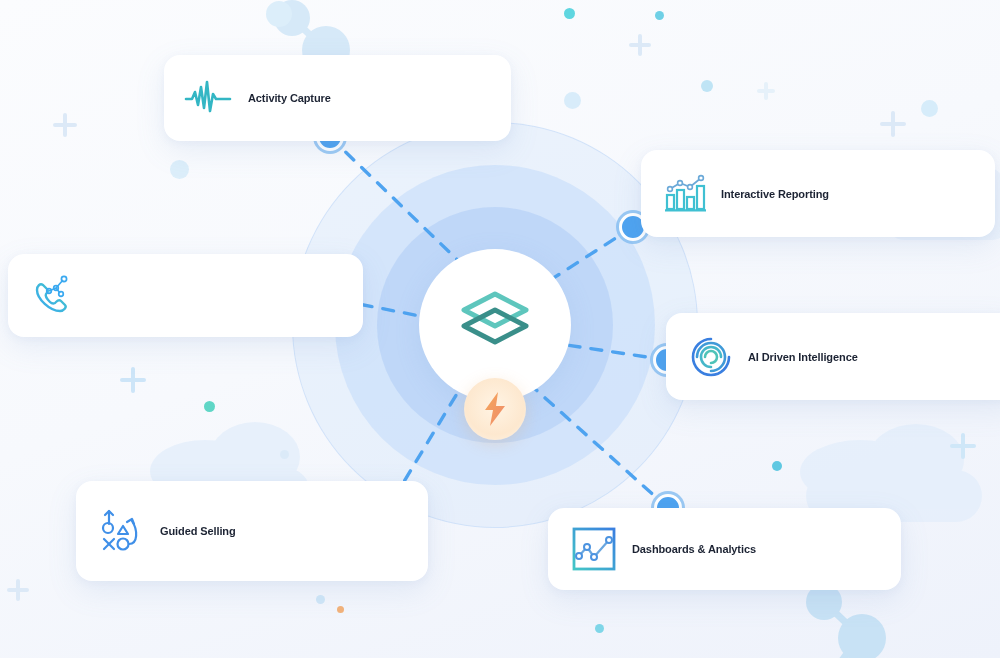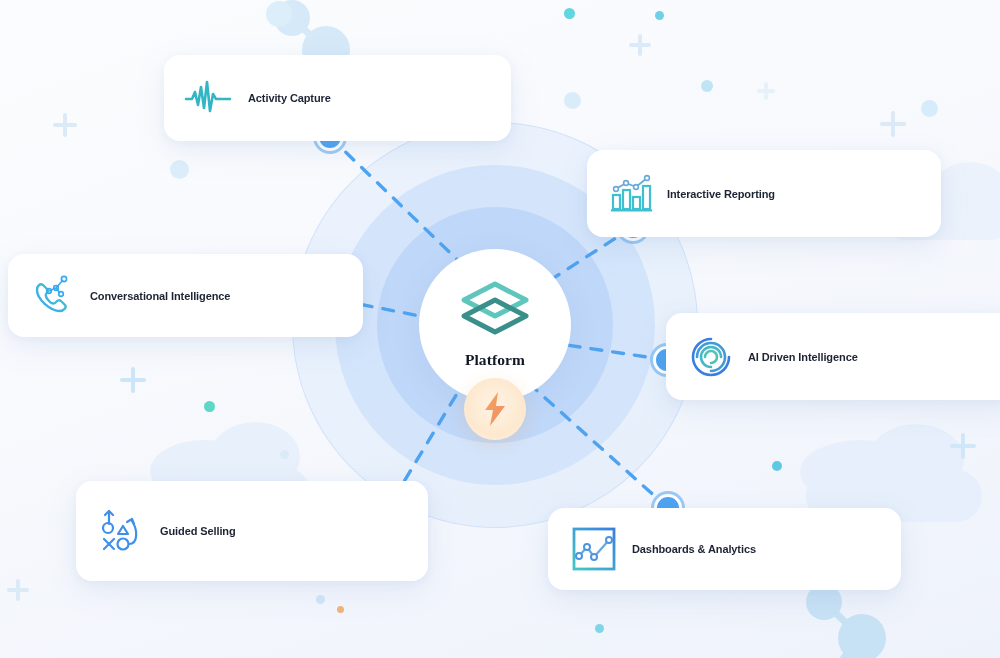--- a/index.html
+++ b/index.html
@@ -158,21 +158,21 @@
     font-size: 11px;
     font-weight: 700;
     color: #1c2333;
     letter-spacing: -.1px;
     white-space: nowrap;
   }
 
   
   #card-activity          { left: 164px; top: 55px;  width: 307px; height: 86px;  padding: 0 20px; }
   #card-activity .card-label   { margin-left: 16px; }
-  #card-reporting         { left: 587px; top: 150px; width: 310px; height: 87px;  padding: 0 22px; }
+  #card-reporting         { left: 641px; top: 150px; width: 310px; height: 87px;  padding: 0 22px; }
   #card-reporting .card-label  { margin-left: 14px; }
   #card-conversational    { left: 8px;   top: 254px; width: 311px; height: 83px;  padding: 0 22px; }
   #card-conversational .card-label { margin-left: 12px; }
   #card-forecasting       { left: 666px; top: 313px; width: 308px; height: 87px;  padding: 0 22px; }
   #card-forecasting .card-label { margin-left: 14px; }
   #card-dashboards        { left: 548px; top: 508px; width: 309px; height: 82px;  padding: 0 22px; }
   #card-dashboards .card-label { margin-left: 14px; }
   #card-guided            { left: 76px;  top: 481px; width: 308px; height: 76px;  padding: 12px 22px; }
   #card-guided .card-label     { margin-left: 14px; }
 </style>
@@ -251,21 +251,20 @@
   </svg>
 
   <div class="ring" id="hub-circle" style="left:495px; top:325px; width:152px; height:152px;"></div>
 
   <div id="hub-content">
     <svg width="74" height="56" viewBox="0 0 74 56">
       <path d="M37 4 L68 20 L37 36 L6 20 Z" fill="none" stroke="#5ec6bd" stroke-width="5" stroke-linejoin="round"></path>
       <path d="M37 20 L68 36 L37 52 L6 36 Z" fill="none" stroke="#3a8f8a" stroke-width="5" stroke-linejoin="round"></path>
     </svg>
     <div id="hub-title">
-      <div>Platform</div>
     </div>
   </div>
 
   <div id="bolt-badge">
     <svg width="28" height="36" viewBox="0 0 28 36">
       <defs>
         <linearGradient id="boltGrad" x1="0" y1="0" x2="1" y2="1">
           <stop offset="0%" stop-color="#f5a95c"></stop>
           <stop offset="100%" stop-color="#ef8a6a"></stop>
         </linearGradient>
@@ -324,21 +323,20 @@
           <line x1="19" y1="17" x2="26" y2="14"></line>
           <line x1="26" y1="14" x2="30" y2="19"></line>
           <line x1="26" y1="14" x2="33" y2="6"></line>
         </g>
         <circle cx="19" cy="17" r="2.3" fill="none" stroke="#3aa9f0" stroke-width="1.7"></circle>
         <circle cx="26" cy="14" r="2.3" fill="none" stroke="#3aa9f0" stroke-width="1.7"></circle>
         <circle cx="31" cy="20" r="2.3" fill="none" stroke="#3aa9f0" stroke-width="1.7"></circle>
         <circle cx="34" cy="5" r="2.6" fill="none" stroke="#3aa9f0" stroke-width="1.7"></circle>
       </svg>
     </div>
-    <div class="card-label">Conversational Intelligence</div>
   </div>
 
   <div class="card" id="card-forecasting">
     <div class="card-icon">
       <svg width="46" height="46" viewBox="0 0 46 46">
         <g fill="none" stroke-width="2.6" stroke-linecap="round">
           <path d="M41 23 A18 18 0 1 1 23 5" stroke="#3a7fe0"></path>
           <path d="M9 23 A14 14 0 1 1 23 37" stroke="#3f9ad8"></path>
           <path d="M33 23 A10 10 0 1 0 23 33" stroke="#46b7c9"></path>
           <path d="M17 23 A6 6 0 1 1 23 29" stroke="#4ec3b8"></path>

